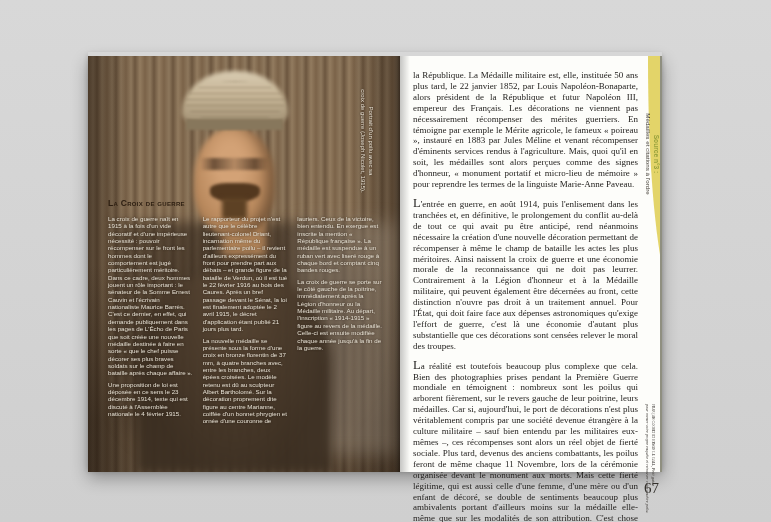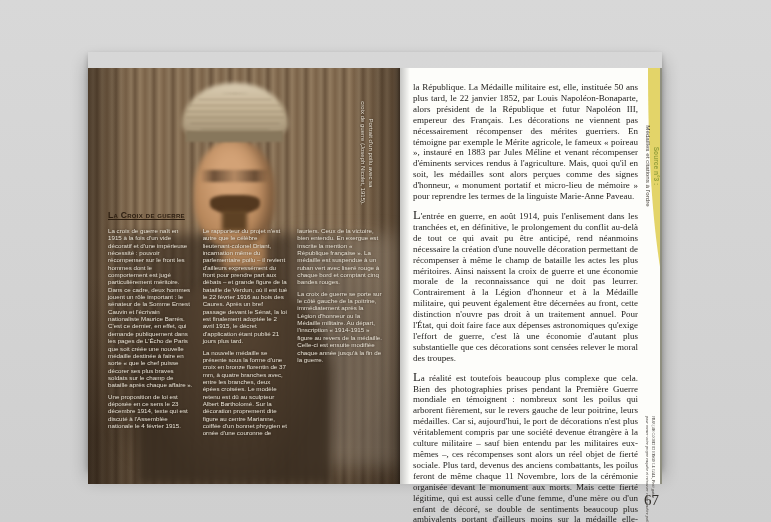--- a/index.html
+++ b/index.html
@@ -3,21 +3,21 @@
 <meta charset="utf-8">
 <style>
   html,body{margin:0;padding:0;}
   body{
     width:771px;height:522px;position:relative;overflow:hidden;
     background:linear-gradient(#d8d8d8,#cfcfcf);
     font-family:"Liberation Sans",sans-serif;
   }
   .book{position:absolute;left:88px;top:52px;width:574px;height:416px;
     box-shadow:0 10px 16px rgba(0,0,0,0.32),0 3px 5px rgba(0,0,0,0.22);}
-  .page{position:absolute;top:16px;height:416px;}
+  .page{position:absolute;top:4px;height:416px;}
 
   
   .left-page{left:0;width:312px;background:#fff;overflow:hidden;}
   .portrait{position:absolute;inset:0;overflow:hidden;
     background-color:#83694f;
     background-image:
       linear-gradient(rgba(20,12,6,0) 50%, rgba(26,17,10,0.42) 88%),
       linear-gradient(90deg, rgba(28,18,10,0.5), rgba(28,18,10,0) 14%, rgba(28,18,10,0) 84%, rgba(28,18,10,0.45)),
       repeating-linear-gradient(90deg,#7b6349 0px,#8d775c 5px,#6c563f 9px,#927b5f 14px,#7b6349 19px);
   }
@@ -48,21 +48,21 @@
     border-radius:50%;filter:blur(1px);opacity:.8;}
   .fig-cap-band{left:31.5%;top:15.2%;width:31%;height:2.6%;background:#87775c;filter:blur(1.2px);}
 
   .photo-caption{position:absolute;left:286px;top:10px;width:0;height:0;}
   .photo-caption .rot{transform:rotate(90deg);transform-origin:top left;
     width:150px;text-align:center;color:#e6decf;font-size:6px;line-height:7.5px;
     text-shadow:0 0 2px rgba(0,0,0,0.6);}
 
   .overlay-text{position:absolute;left:0;right:0;top:142px;padding:0 18px 0 20px;}
   .overlay-text h2{margin:0 0 7px 0;font-size:8.5px;letter-spacing:.3px;
-    font-variant:small-caps;color:#2b1d10;font-weight:bold;text-decoration:underline;}
+    font-variant:small-caps;color:#2b1d10;font-weight:bold;}
   .cols{display:grid;grid-template-columns:1fr 1fr 1fr;gap:10px;}
   .col p{margin:0 0 4px 0;font-size:6.2px;line-height:7.35px;color:#e9e3d6;
     text-shadow:0 0 2px rgba(20,12,6,0.55);}
 
   
   .right-page{left:312px;width:262px;background:#fdfdfa;}
   .right-page::before{content:'';position:absolute;left:0;top:0;bottom:0;width:10px;
     background:linear-gradient(90deg, rgba(0,0,0,0.22), rgba(0,0,0,0));z-index:4;}
   .left-page::after{content:'';position:absolute;right:0;top:0;bottom:0;width:6px;
     background:linear-gradient(90deg, rgba(0,0,0,0), rgba(0,0,0,0.28));z-index:4;}

